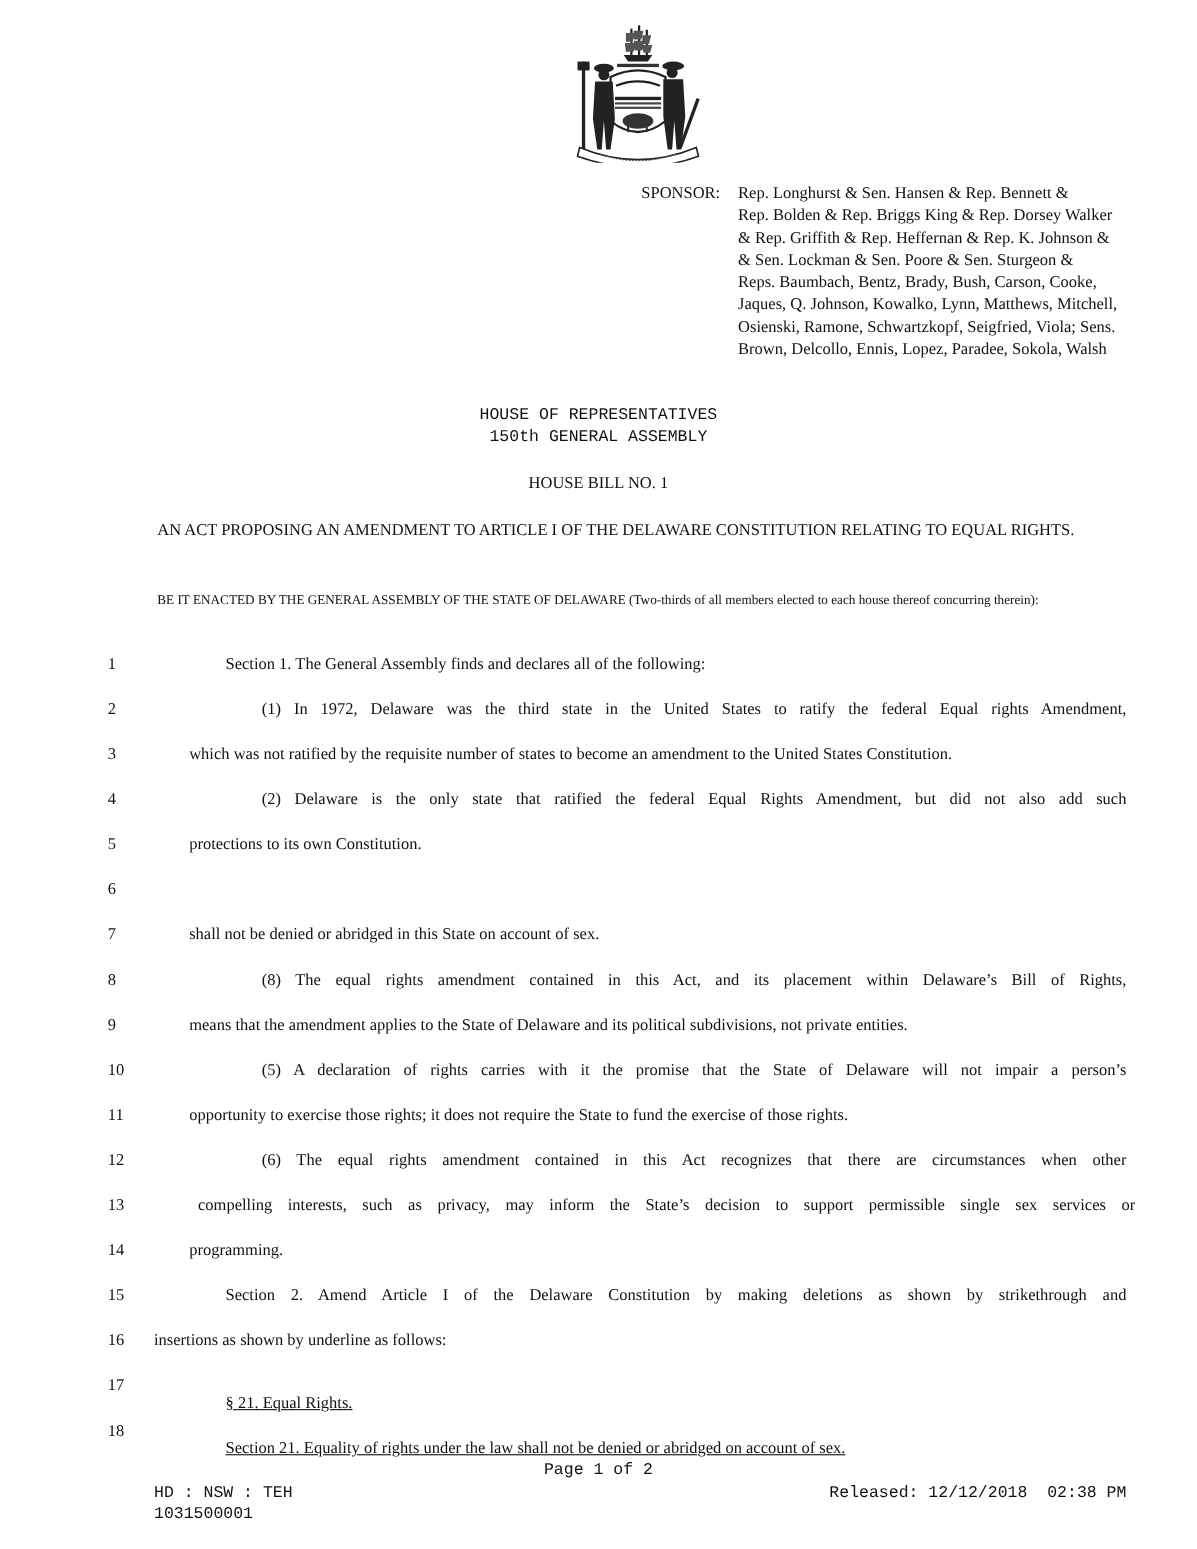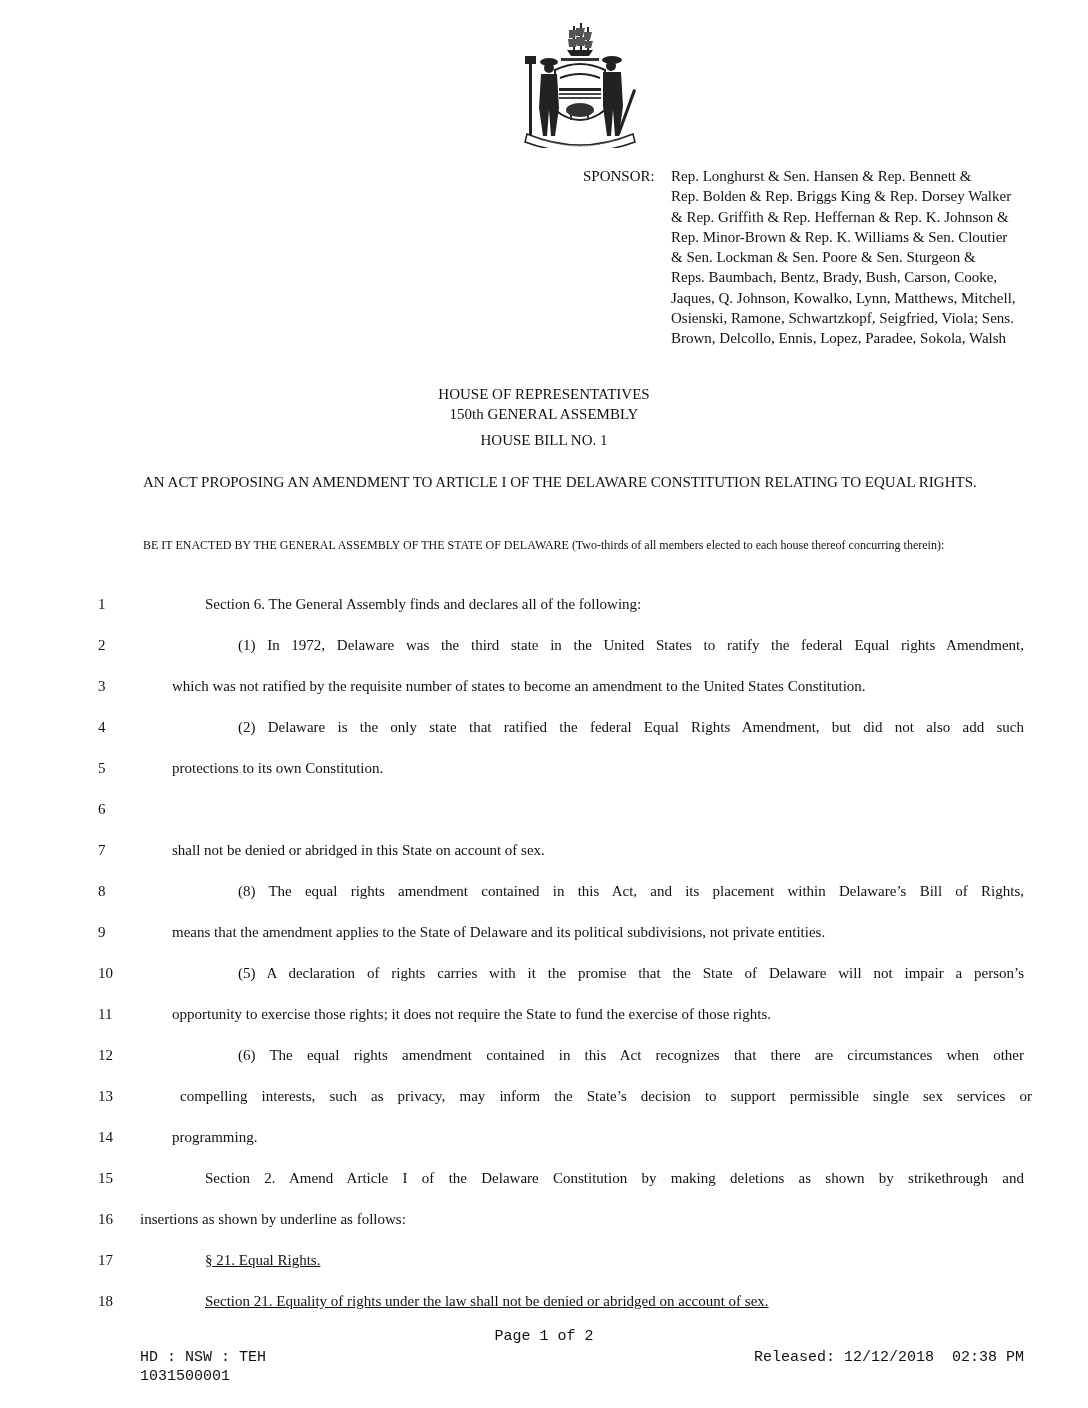--- a/index.html
+++ b/index.html
@@ -6,29 +6,29 @@
     body {
       width: 1088px; height: 1408px; position: relative; overflow: hidden;
       font-family: "Liberation Serif", "DejaVu Serif", serif;
       color: #111111;
     }
     .seal { position: absolute; left: 505px; top: 18px; width: 150px; height: 130px; }
     .sponsor { position: absolute; left: 583px; top: 166px; font-size: 15px; line-height: 20.3px; }
     .sponsor-label { position: absolute; left: 0; top: 0; width: 90px; }
     .sponsor-lines { position: absolute; left: 88px; top: 0; width: 400px; white-space: nowrap; }
     .center { position: absolute; left: 0; width: 1088px; text-align: center; font-size: 15px; }
-    .chamber { top: 384px; line-height: 20px; }
+    .chamber { top: 368px; line-height: 20px; font-family: Liberation Mono, monospace; }
     .billno { top: 432px; }
     .title { position: absolute; left: 143px; top: 472px; width: 880px; font-size: 15px; line-height: 20px; }
     .enact { position: absolute; left: 143px; top: 535px; width: 882px; font-size: 12px; line-height: 20px; text-align: justify; text-align-last: left; }
     .line { position: absolute; left: 0; width: 1088px; height: 22px; font-size: 15px; }
     .ln { position: absolute; left: 98px; width: 20px; text-align: left; }
     .txt { position: absolute; white-space: nowrap; }
     .just { text-align: justify; text-align-last: justify; white-space: normal; overflow: hidden; height: 22px; }
-    .ul { text-decoration: underline; }
+    .ul { text-decoration: underline; margin-top: 16px; }
     .footer { position: absolute; font-size: 15px; font-family: Liberation Mono, monospace; }
   </style>
 </head>
 <body>
 
 <div class="seal">
   <svg width="150" height="130" viewBox="0 0 150 130">
 
     <g fill="#222">
       <path d="M62 32 L88 32 L84 38 L66 38 Z"></path>
@@ -68,41 +68,40 @@
     <path d="M40 122 Q75 134 110 122" stroke="#555" stroke-width="1" stroke-dasharray="2 1" fill="none"></path>
   </svg>
 </div>
 
 <div class="sponsor">
   <div class="sponsor-label">SPONSOR:</div>
   <div class="sponsor-lines">
     <div>Rep. Longhurst &amp; Sen. Hansen &amp; Rep. Bennett &amp;</div>
     <div>Rep. Bolden &amp; Rep. Briggs King &amp; Rep. Dorsey Walker</div>
     <div>&amp; Rep. Griffith &amp; Rep. Heffernan &amp; Rep. K. Johnson &amp;</div>
-    <div>Rep. Minor-Brown &amp; Rep. K. Williams &amp; Sen. Cloutier</div>
     <div>&amp; Sen. Lockman &amp; Sen. Poore &amp; Sen. Sturgeon &amp;</div>
     <div>Reps. Baumbach, Bentz, Brady, Bush, Carson, Cooke,</div>
     <div>Jaques, Q. Johnson, Kowalko, Lynn, Matthews, Mitchell,</div>
     <div>Osienski, Ramone, Schwartzkopf, Seigfried, Viola; Sens.</div>
     <div>Brown, Delcollo, Ennis, Lopez, Paradee, Sokola, Walsh</div>
   </div>
 </div>
 
 <div class="center chamber">
   <div>HOUSE OF REPRESENTATIVES</div>
   <div>150th GENERAL ASSEMBLY</div>
 </div>
 <div class="center billno">HOUSE BILL NO. 1</div>
 <div class="title">AN ACT PROPOSING AN AMENDMENT TO ARTICLE I OF THE DELAWARE CONSTITUTION RELATING TO EQUAL RIGHTS.</div>
 <div class="enact">BE IT ENACTED BY THE GENERAL ASSEMBLY OF THE STATE OF DELAWARE (Two-thirds of all members elected to each house thereof concurring therein):</div>
 
 <div>
   <div class="line" style="top:596px">
     <span class="ln">1</span>
-    <span class="txt" style="left:205px">Section 6. The General Assembly finds and declares all of the following:</span>
+    <span class="txt" style="left:205px">Section 1. The General Assembly finds and declares all of the following:</span>
   </div>
   <div class="line" style="top:637px">
     <span class="ln">2</span>
     <span class="txt just" style="left:238px;width:786px">(1) In 1972, Delaware was the third state in the United States to ratify the federal Equal rights Amendment,</span>
   </div>
   <div class="line" style="top:678px">
     <span class="ln">3</span>
     <span class="txt" style="left:172px">which was not ratified by the requisite number of states to become an amendment to the United States Constitution.</span>
   </div>
   <div class="line" style="top:719px">

